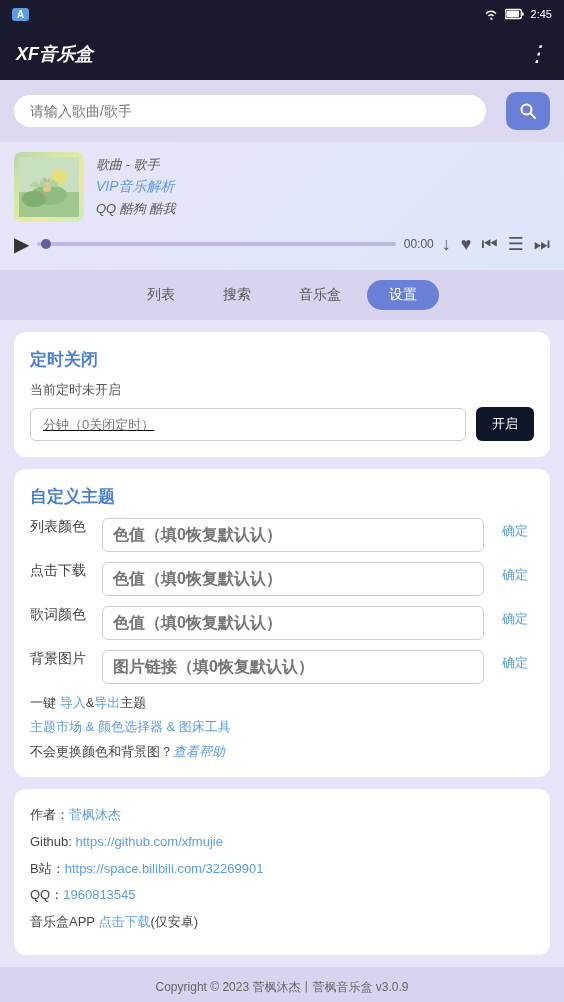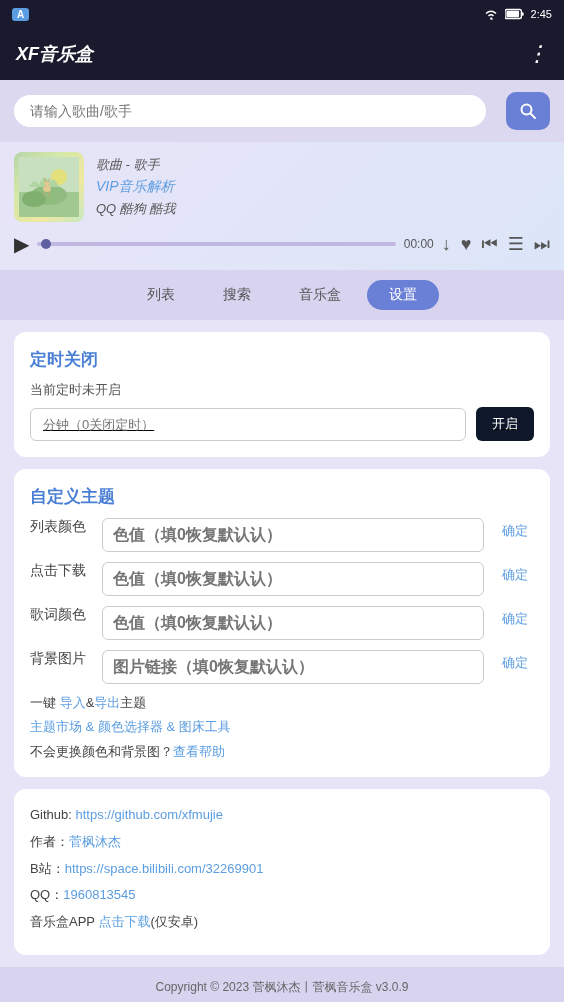--- a/index.html
+++ b/index.html
@@ -242,21 +242,21 @@
       margin-bottom: 6px;
     }
     .import-export-row a { color: #5b9de0; text-decoration: none; }
     .market-row {
       font-size: 13px;
       color: #5b9de0;
       margin-bottom: 7px;
     }
     .market-row a { color: #5b9de0; text-decoration: none; }
     .help-row { font-size: 13px; color: #444; }
-    .help-row a { color: #5b9de0; text-decoration: none; }
+    .help-row a { color: #5b9de0; text-decoration: none; font-style: italic; }
 
     
     .about-row {
       font-size: 13px;
       color: #444;
       margin-bottom: 6px;
       line-height: 1.6;
     }
     .about-row a { color: #5b9de0; text-decoration: none; }
 
@@ -407,24 +407,24 @@
       <a href="#">主题市场 &amp; </a><a href="#">颜色选择器</a><span> &amp; </span><a href="#">图床工具</a>
     </div>
 
     <div class="help-row">
       <span>不会更换颜色和背景图？</span><a href="#">查看帮助</a>
     </div>
   </div>
 
   <div class="card">
     <div class="about-row">
+      <span>作者：</span><a href="#">菅枫沐杰</a>
+    </div>
+    <div class="about-row">
       <span>Github: </span><a href="#">https://github.com/xfmujie</a>
-    </div>
-    <div class="about-row">
-      <span>作者：</span><a href="#">菅枫沐杰</a>
     </div>
     <div class="about-row">
       <span>B站：</span><a href="#">https://space.bilibili.com/32269901</a>
     </div>
     <div class="about-row">
       <span>QQ：</span><a href="#">1960813545</a>
     </div>
     <div class="about-row">
       <span>音乐盒APP </span><a href="#">点击下载</a><span>(仅安卓)</span>
     </div>

